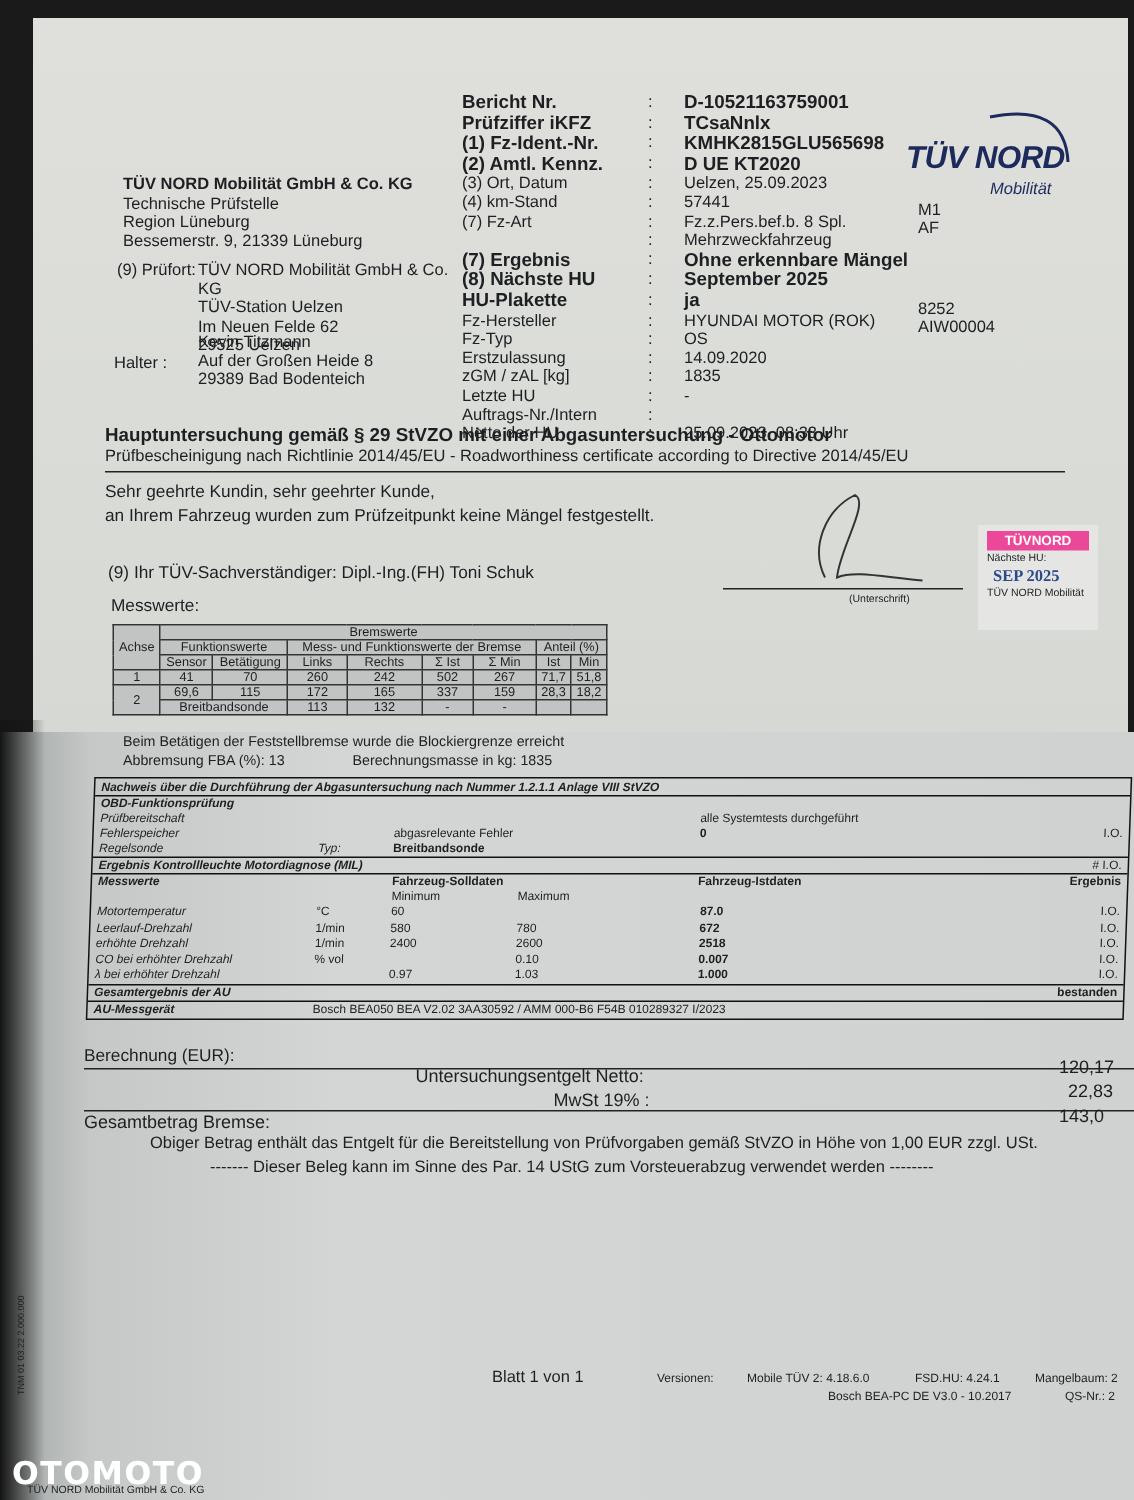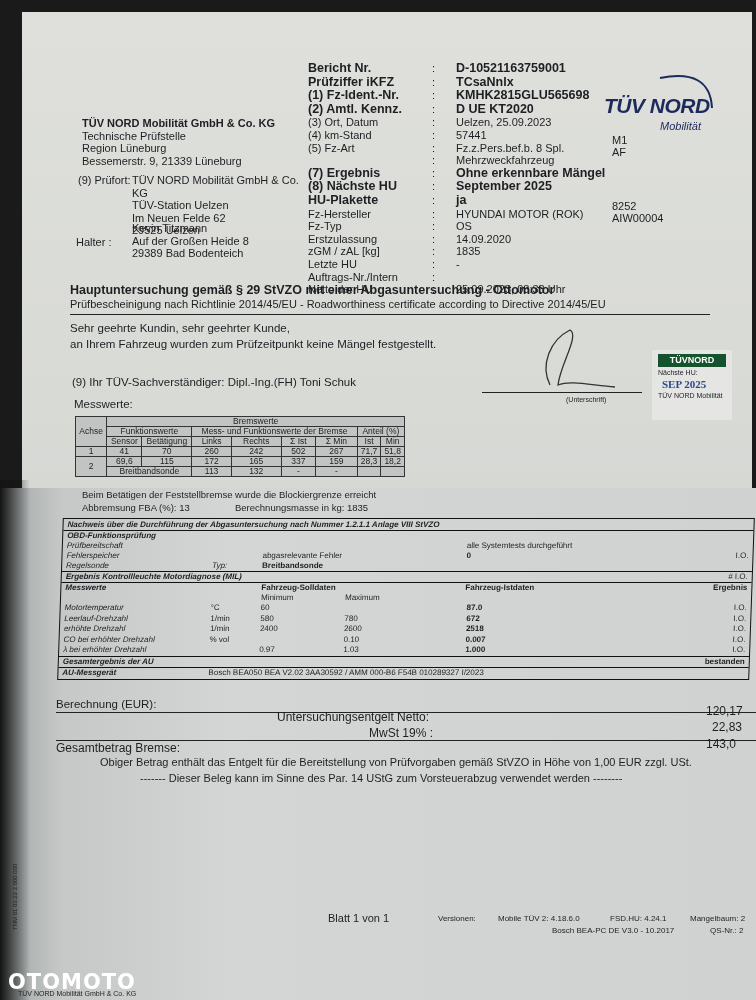--- a/index.html
+++ b/index.html
@@ -15,38 +15,38 @@
   .addr div{font-size:11px;line-height:12.6px;}
   table.brems{border-collapse:collapse;font-size:8.5px;position:absolute;left:75px;top:416px;width:330px;}
   table.brems td{border:1.5px solid #333;text-align:center;padding:0 2px;height:9px;line-height:9px;background:#c2c4c3;}
   .au{position:absolute;left:60px;top:518px;width:690px;height:160px;border:1.5px solid #111;transform:skewX(-2deg);}
   .au .row{position:absolute;left:0;width:100%;font-size:8px;line-height:10px;font-style:italic;}
   .au .hl{position:absolute;left:0;width:100%;border-top:1.5px solid #111;}
   .au .b{font-weight:bold;}
   .au .n{font-style:normal;}
   .line{position:absolute;border-top:1.5px solid #222;}
   .stamp{position:absolute;left:652px;top:350px;width:80px;height:70px;background:#e5e6e4;}
-  .stamp-top{background:#14532d;color:#fff;font-size:9px;font-weight:bold;text-align:center;height:13px;line-height:13px;margin:4px 6px 0;}
+  .stamp-top{background:#ec4899;color:#fff;font-size:9px;font-weight:bold;text-align:center;height:13px;line-height:13px;margin:4px 6px 0;}
   .otomoto{position:absolute;left:8px;top:970px;font-family:"DejaVu Sans",sans-serif;font-weight:bold;font-size:21px;color:#fff;letter-spacing:1px;text-align:center;}
 </style>
 </head>
 <body>
 
 <div class="paper"></div>
 <div class="paper-lower"></div>
 <div class="fold-shadow"></div>
 
 <div class="abs hdr-labels" style="left:308px;top:62px;" id="hdrLabels">
     <div class="big">Bericht Nr.</div>
     <div class="big">Prüfziffer iKFZ</div>
     <div class="big">(1) Fz-Ident.-Nr.</div>
     <div class="big">(2) Amtl. Kennz.</div>
     <div>(3) Ort, Datum</div>
     <div>(4) km-Stand</div>
-    <div>(5) Fz-Art</div>
+    <div>(7) Fz-Art</div>
     <div></div>
     <div class="big">(7) Ergebnis</div>
     <div class="big">(8) Nächste HU</div>
     <div class="big">HU-Plakette</div>
     <div>Fz-Hersteller</div>
     <div>Fz-Typ</div>
     <div>Erstzulassung</div>
     <div>zGM / zAL [kg]</div>
     <div>Letzte HU</div>
     <div>Auftrags-Nr./Intern</div>

